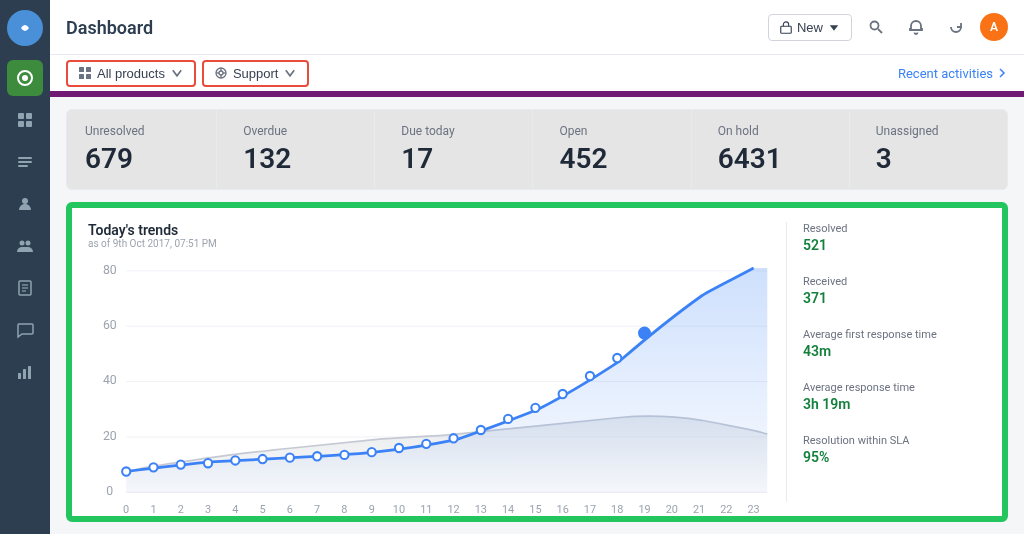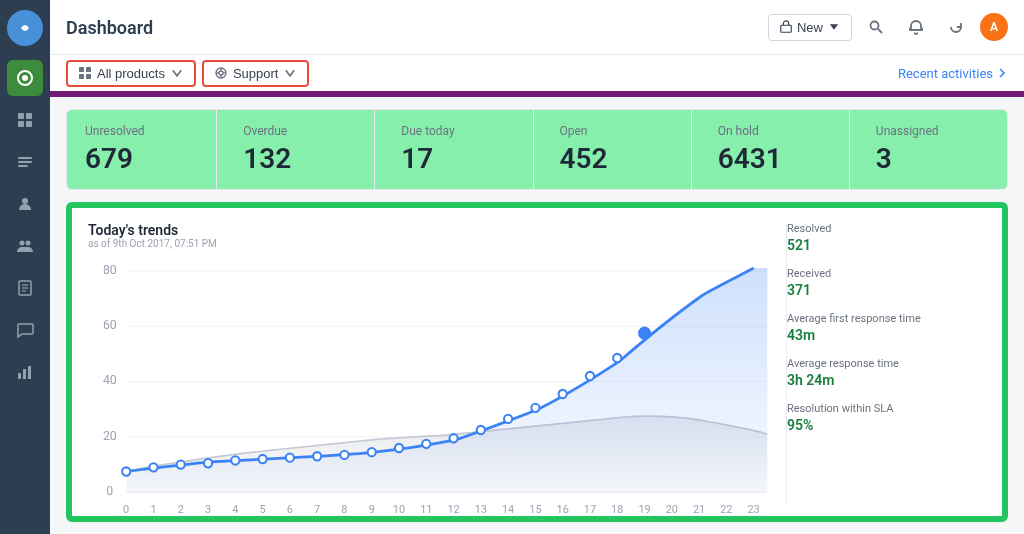--- a/index.html
+++ b/index.html
@@ -59,21 +59,21 @@
       font-size: 18px;
       font-weight: 600;
       color: #2c3e50;
     }
     .topbar-right {
       display: flex;
       align-items: center;
       gap: 8px;
     }
     .new-btn {
-      display: flex; align-items: center; gap: 4px;
+      display: flex; align-items: flex-end; gap: 4px;
       background: white;
       border: 1px solid #d1d5db;
       border-radius: 4px;
       padding: 5px 10px;
       cursor: pointer;
       font-size: 13px;
       color: #374151;
     }
     .new-btn svg { width: 14px; height: 14px; }
     .icon-btn {
@@ -122,25 +122,26 @@
       font-size: 13px;
       color: #3b82f6;
       cursor: pointer;
       display: flex; align-items: center; gap: 3px;
     }
 
     
     .stats-row {
       display: flex;
       gap: 8px;
-      background: #86efac;
+      background: #e5e5e5;
       border: 1px solid #e8eaf0;
       margin: 12px 16px;
       border-radius: 6px;
       overflow: hidden;
+      justify-content: flex-end;
     }
     .stat-card {
       flex: 1;
       padding: 14px 18px;
       border-right: 1px solid #e8eaf0;
     }
     .stat-card:last-child { border-right: none; }
     .stat-label {
       font-size: 12px;
       color: #6b7280;
@@ -180,22 +181,22 @@
       margin-bottom: 8px;
     }
     .chart-container {
       flex: 1;
       position: relative;
     }
     .chart-right {
       width: 200px;
       display: flex;
       flex-direction: column;
-      gap: 14px;
-      padding-left: 0;
+      gap: 22px;
+      padding-left: 16px;
       border-left: 1px solid #e8eaf0;
     }
     .metric-group {}
     .metric-label {
       font-size: 11px;
       color: #6b7280;
       margin-bottom: 2px;
     }
     .metric-value {
       font-size: 14px;
@@ -470,21 +471,21 @@
       <div class="metric-group">
         <div class="metric-label">Received</div>
         <div class="metric-value">371</div>
       </div>
       <div class="metric-group">
         <div class="metric-label">Average first response time</div>
         <div class="metric-value">43m</div>
       </div>
       <div class="metric-group">
         <div class="metric-label">Average response time</div>
-        <div class="metric-value">3h 24m</div>
+        <div class="metric-value">3h 19m</div>
       </div>
       <div class="metric-group">
         <div class="metric-label">Resolution within SLA</div>
         <div class="metric-value">95%</div>
       </div>
     </div>
   </div>
 </div>
 
 </body></html>

